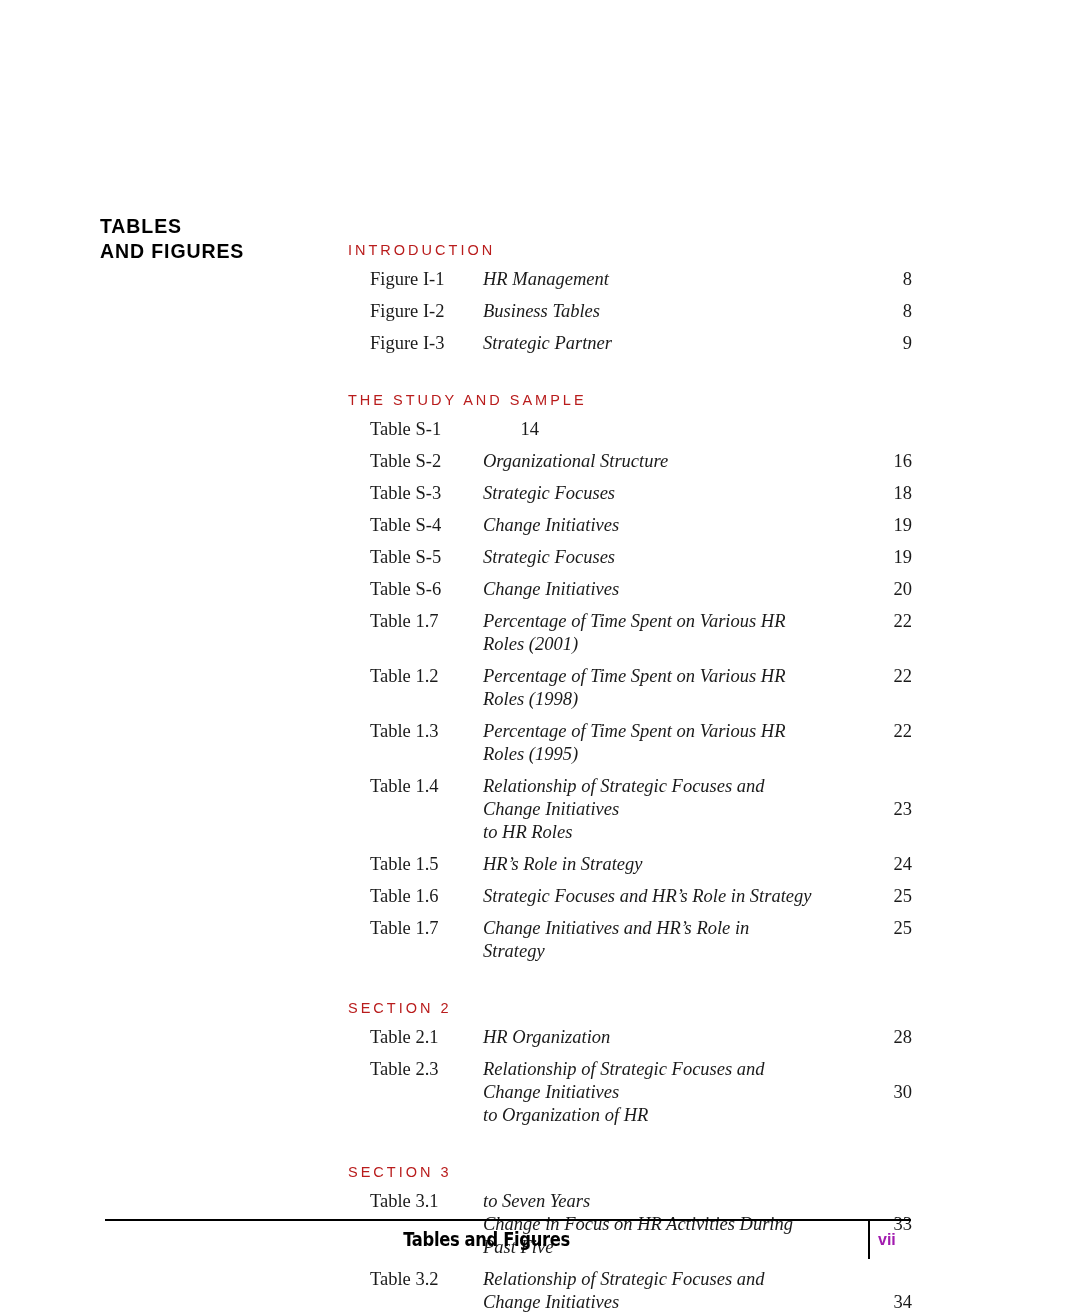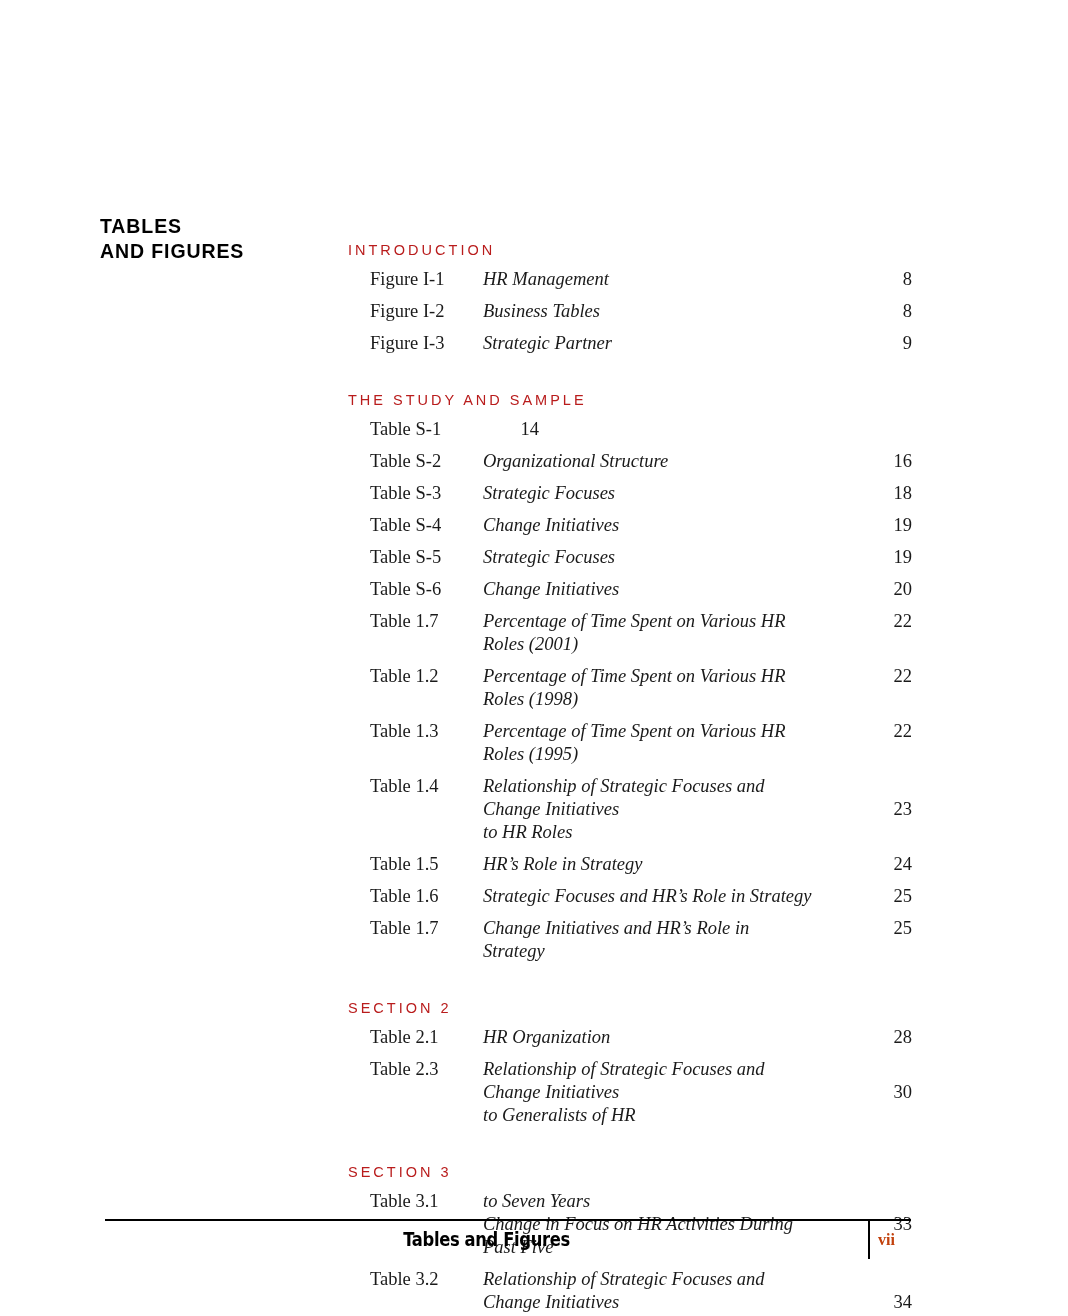--- a/index.html
+++ b/index.html
@@ -111,24 +111,24 @@
     font-size: 19px;
     letter-spacing: -0.4px;
     transform: scaleX(0.86);
     transform-origin: center center;
     color: #000000;
   }
   .footer-pageno {
     position: absolute;
     left: 878px;
     top: 1231px;
-    font-family: Liberation Serif, serif;
+    font-family: Liberation Sans, sans-serif;
     font-weight: bold;
     font-size: 16px;
-    color: #c2410c;
+    color: #a21caf;
   }
 </style>
 </head>
 <body>
 
 <div class="page">
 
   <div class="side-head">
     <span>TABLES</span>
     <span class="l2">AND FIGURES</span>
@@ -259,21 +259,21 @@
           <div class="label">Table 2.1</div>
           <div class="title">
             <span class="ln">HR Organization</span>
           </div>
           <div class="pageno">28</div>
         </div>
         <div class="entry multiline">
           <div class="label">Table 2.3</div>
           <div class="title">
             <span class="ln">Relationship of Strategic Focuses and Change Initiatives</span>
-            <span class="ln">to Generalists of HR</span>
+            <span class="ln">to Organization of HR</span>
           </div>
           <div class="pageno">30</div>
         </div>
       </div>
       <div class="section-block">
         <div class="section-head">SECTION 3</div>
         <div class="entry multiline">
           <div class="label">Table 3.1</div>
           <div class="title">
             <span class="ln">to Seven Years</span>

